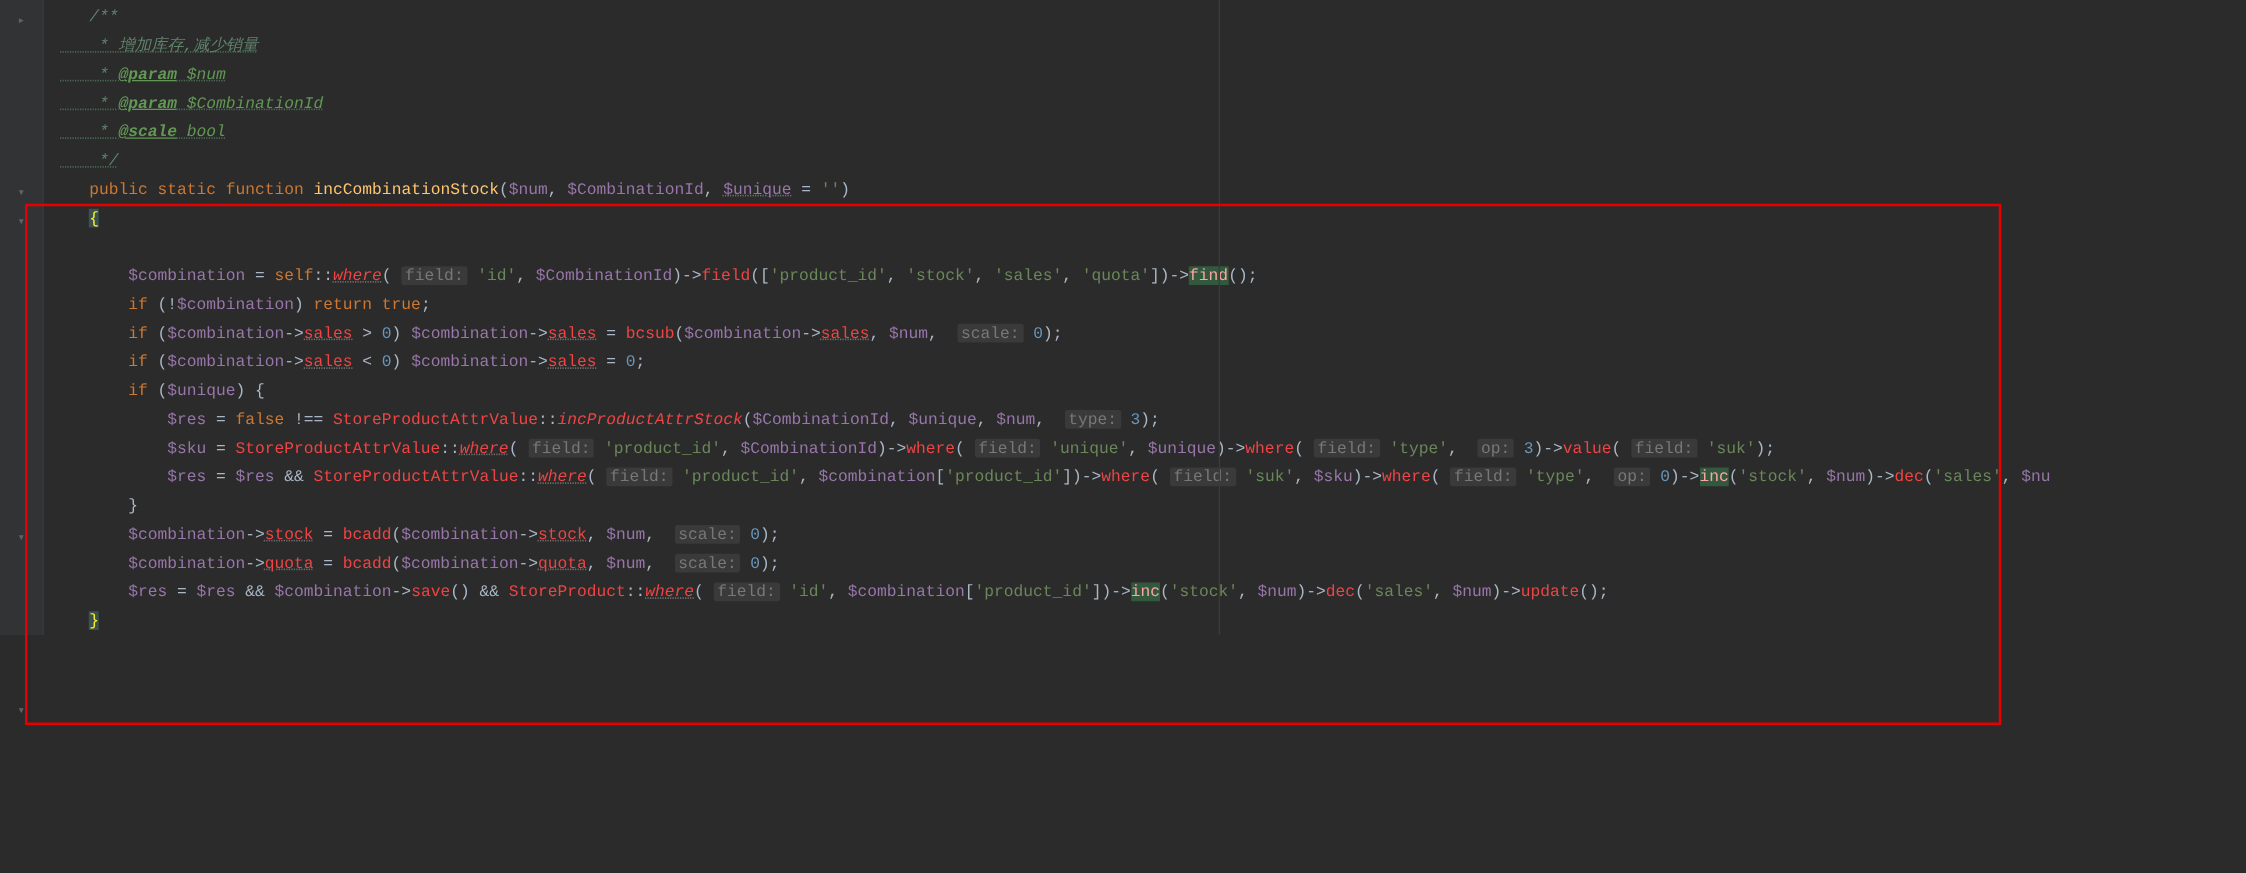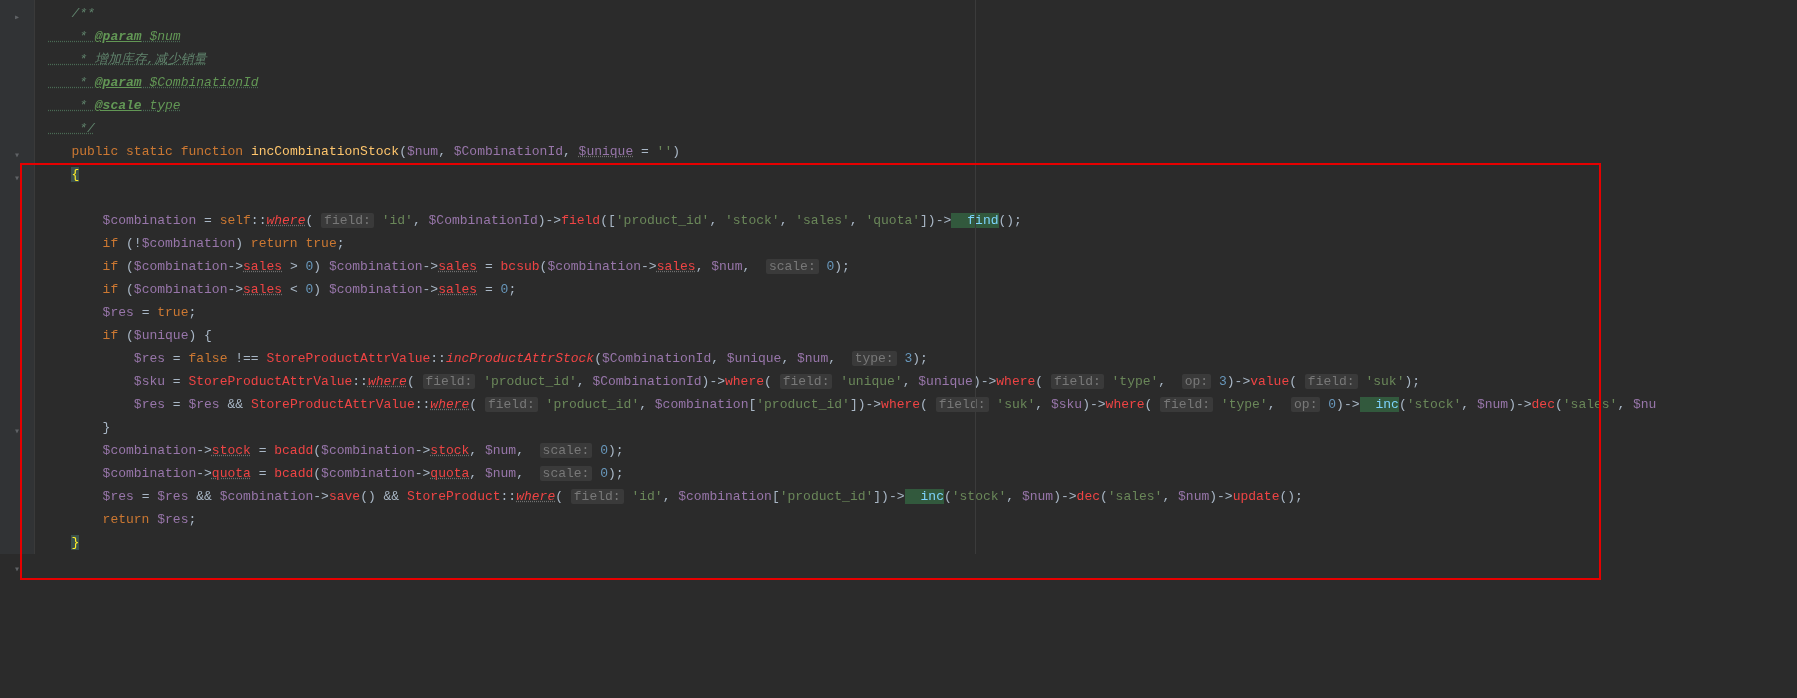--- a/index.html
+++ b/index.html
@@ -73,74 +73,72 @@
   .kw   { color: #cc7832; text-align: center; } 
   .fn-def { color: #ffc66d; }
   .fn-call { color: #ef4444; }
   .var  { color: #9876aa; }
   .num  { color: #6897bb; }
   .str  { color: #6a8759; }
   .op   { color: #ef4444; }
   .punct{ color: #a9b7c6; }
   .hint { color: #787878; background: #3a3a3a; padding: 0 3px; border-radius:2px;}
   .brace-match { background: #3b514d; color:#ffef28;}
-  .hl   { background: #32593d; color:#7dd3fc;padding-left:16px;}
+  .hl   { background: #32593d; color:#fca5a5;}
   .underline-prop { text-decoration: underline dotted #707070;}
   .static-ital { font-style: italic; }
 </style>
 </head>
 <body>
 
 <div class="editor">
 
   <div class="gutter">
     <span class="gutter-icon" style="top:6px">▸</span>
     <span class="gutter-icon" style="top:144px">▾</span>
     <span class="gutter-icon" style="top:167px">▾</span>
     <span class="gutter-icon" style="top:420px">▾</span>
     <span class="gutter-icon" style="top:558px">▾</span>
   </div>
 
   <div class="wrap"></div>
   <div class="highlight-box"></div>
 
   <div class="line"><span class="cm">   </span><span class="cm-doc">/**</span></div>
+  <div class="line"><span class="cm-doc cm-u">    * 增加库存,减少销量</span></div>
   <div class="line"><span class="cm-doc cm-u">    * </span><span class="cm-tag-u">@param</span><span class="cm-var cm-u"> $num</span></div>
-  <div class="line"><span class="cm-doc cm-u">    * 增加库存,减少销量</span></div>
   <div class="line"><span class="cm-doc cm-u">    * </span><span class="cm-tag-u">@param</span><span class="cm-var cm-u"> $CombinationId</span></div>
-  <div class="line"><span class="cm-doc cm-u">    * </span><span class="cm-tag-u">@scale</span><span class="cm-var cm-u"> type</span></div>
+  <div class="line"><span class="cm-doc cm-u">    * </span><span class="cm-tag-u">@scale</span><span class="cm-var cm-u"> bool</span></div>
   <div class="line"><span class="cm-doc cm-u">    */</span></div>
 
   <div class="line">   <span class="kw">public</span> <span class="kw">static</span> <span class="kw">function</span> <span class="fn-def">incCombinationStock</span><span class="punct">(</span><span class="var">$num</span><span class="punct">, </span><span class="var">$CombinationId</span><span class="punct">, </span><span class="var underline-prop">$unique</span><span class="punct"> = </span><span class="str">''</span><span class="punct">)</span></div>
   <div class="line">   <span class="brace-match">{</span></div>
   <div class="line"> </div>
 
   <div class="line">       <span class="var">$combination</span><span class="punct"> = </span><span class="kw">self</span><span class="punct">::</span><span class="fn-call static-ital underline-prop">where</span><span class="punct">( </span><span class="hint">field:</span><span class="str"> 'id'</span><span class="punct">, </span><span class="var">$CombinationId</span><span class="punct">)-&gt;</span><span class="fn-call">field</span><span class="punct">([</span><span class="str">'product_id'</span><span class="punct">, </span><span class="str">'stock'</span><span class="punct">, </span><span class="str">'sales'</span><span class="punct">, </span><span class="str">'quota'</span><span class="punct">])-&gt;</span><span class="fn-call hl">find</span><span class="punct">();</span></div>
 
   <div class="line">       <span class="kw">if</span><span class="punct"> (!</span><span class="var">$combination</span><span class="punct">) </span><span class="kw">return</span> <span class="kw">true</span><span class="punct">;</span></div>
 
   <div class="line">       <span class="kw">if</span><span class="punct"> (</span><span class="var">$combination</span><span class="punct">-&gt;</span><span class="fn-call underline-prop">sales</span><span class="punct"> &gt; </span><span class="num">0</span><span class="punct">) </span><span class="var">$combination</span><span class="punct">-&gt;</span><span class="fn-call underline-prop">sales</span><span class="punct"> = </span><span class="fn-call">bcsub</span><span class="punct">(</span><span class="var">$combination</span><span class="punct">-&gt;</span><span class="fn-call underline-prop">sales</span><span class="punct">, </span><span class="var">$num</span><span class="punct">,  </span><span class="hint">scale:</span><span class="punct"> </span><span class="num">0</span><span class="punct">);</span></div>
 
   <div class="line">       <span class="kw">if</span><span class="punct"> (</span><span class="var">$combination</span><span class="punct">-&gt;</span><span class="fn-call underline-prop">sales</span><span class="punct"> &lt; </span><span class="num">0</span><span class="punct">) </span><span class="var">$combination</span><span class="punct">-&gt;</span><span class="fn-call underline-prop">sales</span><span class="punct"> = </span><span class="num">0</span><span class="punct">;</span></div>
 
-  <div class="line">       <span class="var">$res</span><span class="punct"> = </span><span class="kw">true</span><span class="punct">;</span></div>
 
   <div class="line">       <span class="kw">if</span><span class="punct"> (</span><span class="var">$unique</span><span class="punct">) {</span></div>
 
   <div class="line">           <span class="var">$res</span><span class="punct"> = </span><span class="kw">false</span><span class="punct"> !== </span><span class="op">StoreProductAttrValue</span><span class="punct">::</span><span class="fn-call static-ital">incProductAttrStock</span><span class="punct">(</span><span class="var">$CombinationId</span><span class="punct">, </span><span class="var">$unique</span><span class="punct">, </span><span class="var">$num</span><span class="punct">,  </span><span class="hint">type:</span><span class="punct"> </span><span class="num">3</span><span class="punct">);</span></div>
 
   <div class="line">           <span class="var">$sku</span><span class="punct"> = </span><span class="op">StoreProductAttrValue</span><span class="punct">::</span><span class="fn-call static-ital underline-prop">where</span><span class="punct">( </span><span class="hint">field:</span><span class="punct"> </span><span class="str">'product_id'</span><span class="punct">, </span><span class="var">$CombinationId</span><span class="punct">)-&gt;</span><span class="fn-call">where</span><span class="punct">( </span><span class="hint">field:</span><span class="punct"> </span><span class="str">'unique'</span><span class="punct">, </span><span class="var">$unique</span><span class="punct">)-&gt;</span><span class="fn-call">where</span><span class="punct">( </span><span class="hint">field:</span><span class="punct"> </span><span class="str">'type'</span><span class="punct">,  </span><span class="hint">op:</span><span class="punct"> </span><span class="num">3</span><span class="punct">)-&gt;</span><span class="fn-call">value</span><span class="punct">( </span><span class="hint">field:</span><span class="punct"> </span><span class="str">'suk'</span><span class="punct">);</span></div>
 
   <div class="line">           <span class="var">$res</span><span class="punct"> = </span><span class="var">$res</span><span class="punct"> &amp;&amp; </span><span class="op">StoreProductAttrValue</span><span class="punct">::</span><span class="fn-call static-ital underline-prop">where</span><span class="punct">( </span><span class="hint">field:</span><span class="punct"> </span><span class="str">'product_id'</span><span class="punct">, </span><span class="var">$combination</span><span class="punct">[</span><span class="str">'product_id'</span><span class="punct">])-&gt;</span><span class="fn-call">where</span><span class="punct">( </span><span class="hint">field:</span><span class="punct"> </span><span class="str">'suk'</span><span class="punct">, </span><span class="var">$sku</span><span class="punct">)-&gt;</span><span class="fn-call">where</span><span class="punct">( </span><span class="hint">field:</span><span class="punct"> </span><span class="str">'type'</span><span class="punct">,  </span><span class="hint">op:</span><span class="punct"> </span><span class="num">0</span><span class="punct">)-&gt;</span><span class="fn-call hl">inc</span><span class="punct">(</span><span class="str">'stock'</span><span class="punct">, </span><span class="var">$num</span><span class="punct">)-&gt;</span><span class="fn-call">dec</span><span class="punct">(</span><span class="str">'sales'</span><span class="punct">, </span><span class="var">$nu</span></div>
 
   <div class="line">       <span class="punct">}</span></div>
 
   <div class="line">       <span class="var">$combination</span><span class="punct">-&gt;</span><span class="fn-call underline-prop">stock</span><span class="punct"> = </span><span class="fn-call">bcadd</span><span class="punct">(</span><span class="var">$combination</span><span class="punct">-&gt;</span><span class="fn-call underline-prop">stock</span><span class="punct">, </span><span class="var">$num</span><span class="punct">,  </span><span class="hint">scale:</span><span class="punct"> </span><span class="num">0</span><span class="punct">);</span></div>
 
   <div class="line">       <span class="var">$combination</span><span class="punct">-&gt;</span><span class="fn-call underline-prop">quota</span><span class="punct"> = </span><span class="fn-call">bcadd</span><span class="punct">(</span><span class="var">$combination</span><span class="punct">-&gt;</span><span class="fn-call underline-prop">quota</span><span class="punct">, </span><span class="var">$num</span><span class="punct">,  </span><span class="hint">scale:</span><span class="punct"> </span><span class="num">0</span><span class="punct">);</span></div>
 
   <div class="line">       <span class="var">$res</span><span class="punct"> = </span><span class="var">$res</span><span class="punct"> &amp;&amp; </span><span class="var">$combination</span><span class="punct">-&gt;</span><span class="fn-call">save</span><span class="punct">() &amp;&amp; </span><span class="op">StoreProduct</span><span class="punct">::</span><span class="fn-call static-ital underline-prop">where</span><span class="punct">( </span><span class="hint">field:</span><span class="punct"> </span><span class="str">'id'</span><span class="punct">, </span><span class="var">$combination</span><span class="punct">[</span><span class="str">'product_id'</span><span class="punct">])-&gt;</span><span class="fn-call hl">inc</span><span class="punct">(</span><span class="str">'stock'</span><span class="punct">, </span><span class="var">$num</span><span class="punct">)-&gt;</span><span class="fn-call">dec</span><span class="punct">(</span><span class="str">'sales'</span><span class="punct">, </span><span class="var">$num</span><span class="punct">)-&gt;</span><span class="fn-call">update</span><span class="punct">();</span></div>
 
-  <div class="line">       <span class="kw">return</span> <span class="var">$res</span><span class="punct">;</span></div>
 
   <div class="line">   <span class="brace-match">}</span></div>
 
 </div>
 
 </body></html>

